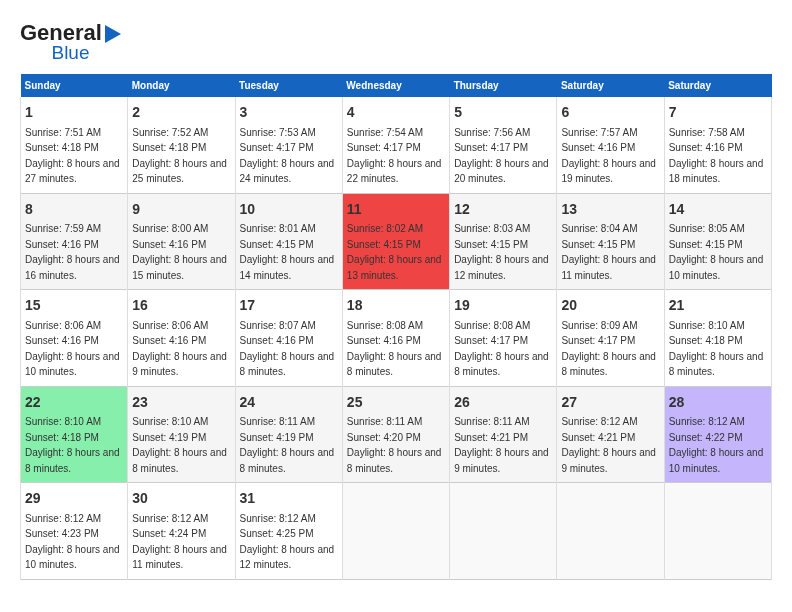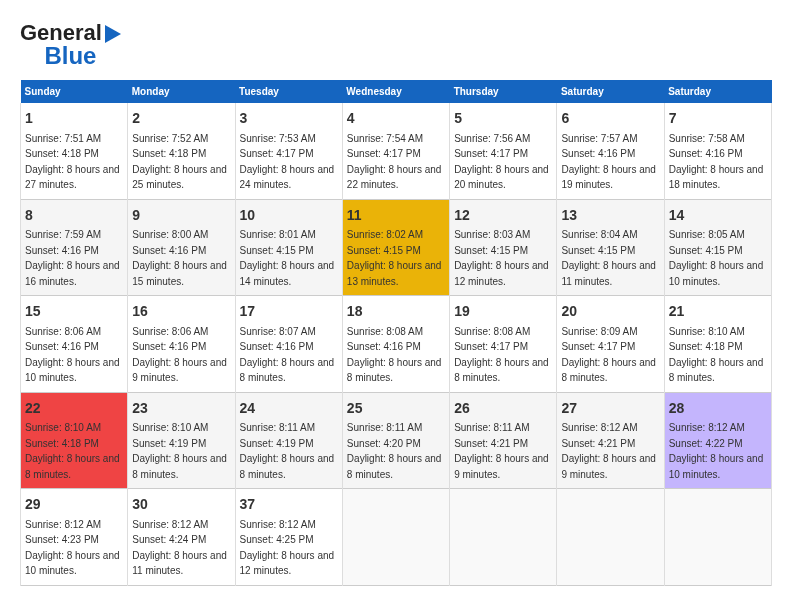--- a/index.html
+++ b/index.html
@@ -80,21 +80,21 @@
   </style>
 </head>
 <body>
 
 <div class="header-area">
   <div class="logo">
     <div style="display:flex;align-items:center;">
       <span style="font-size:22px;font-weight:bold;color:#222;">General</span>
       <span style="display:inline-block;width:0;height:0;border-top:9px solid transparent;border-bottom:9px solid transparent;border-left:16px solid #1565c0;margin-left:3px;margin-top:2px;"></span>
     </div>
-    <span style="font-size:24px;font-weight:bold;color:#1565c0;margin-top:-4px;">Blue</span>
+    <span style="font-size:19px;font-weight:normal;color:#1565c0;margin-top:-4px;">Blue</span>
   </div>
   <div class="title-area">
     <div class="month-title"></div>
     <div class="location-title"></div>
   </div>
 </div>
 
 <table class="calendar">
   <thead>
     <tr id="header-row">
@@ -124,21 +124,21 @@
         <td><span class="day-num">7</span>
 <span class="day-info">Sunrise: 7:58 AM<br>Sunset: 4:16 PM<br>Daylight: 8 hours and 18 minutes.</span></td>
       </tr>
       <tr style="background: rgb(245, 245, 245);">
         <td style="background: rgb(245, 245, 245);"><span class="day-num">8</span>
 <span class="day-info">Sunrise: 7:59 AM<br>Sunset: 4:16 PM<br>Daylight: 8 hours and 16 minutes.</span></td>
         <td style="background: rgb(245, 245, 245);"><span class="day-num">9</span>
 <span class="day-info">Sunrise: 8:00 AM<br>Sunset: 4:16 PM<br>Daylight: 8 hours and 15 minutes.</span></td>
         <td style="background: rgb(245, 245, 245);"><span class="day-num">10</span>
 <span class="day-info">Sunrise: 8:01 AM<br>Sunset: 4:15 PM<br>Daylight: 8 hours and 14 minutes.</span></td>
-        <td style="background: #eab308;"><span class="day-num">11</span>
+        <td style="background: #ef4444;"><span class="day-num">11</span>
 <span class="day-info">Sunrise: 8:02 AM<br>Sunset: 4:15 PM<br>Daylight: 8 hours and 13 minutes.</span></td>
         <td style="background: rgb(245, 245, 245);"><span class="day-num">12</span>
 <span class="day-info">Sunrise: 8:03 AM<br>Sunset: 4:15 PM<br>Daylight: 8 hours and 12 minutes.</span></td>
         <td style="background: rgb(245, 245, 245);"><span class="day-num">13</span>
 <span class="day-info">Sunrise: 8:04 AM<br>Sunset: 4:15 PM<br>Daylight: 8 hours and 11 minutes.</span></td>
         <td style="background: rgb(245, 245, 245);"><span class="day-num">14</span>
 <span class="day-info">Sunrise: 8:05 AM<br>Sunset: 4:15 PM<br>Daylight: 8 hours and 10 minutes.</span></td>
       </tr>
       <tr>
         <td><span class="day-num">15</span>
@@ -150,41 +150,41 @@
         <td><span class="day-num">18</span>
 <span class="day-info">Sunrise: 8:08 AM<br>Sunset: 4:16 PM<br>Daylight: 8 hours and 8 minutes.</span></td>
         <td><span class="day-num">19</span>
 <span class="day-info">Sunrise: 8:08 AM<br>Sunset: 4:17 PM<br>Daylight: 8 hours and 8 minutes.</span></td>
         <td><span class="day-num">20</span>
 <span class="day-info">Sunrise: 8:09 AM<br>Sunset: 4:17 PM<br>Daylight: 8 hours and 8 minutes.</span></td>
         <td><span class="day-num">21</span>
 <span class="day-info">Sunrise: 8:10 AM<br>Sunset: 4:18 PM<br>Daylight: 8 hours and 8 minutes.</span></td>
       </tr>
       <tr style="background: rgb(245, 245, 245);">
-        <td style="background: #ef4444;"><span class="day-num">22</span>
+        <td style="background: #86efac;"><span class="day-num">22</span>
 <span class="day-info">Sunrise: 8:10 AM<br>Sunset: 4:18 PM<br>Daylight: 8 hours and 8 minutes.</span></td>
         <td style="background: rgb(245, 245, 245);"><span class="day-num">23</span>
 <span class="day-info">Sunrise: 8:10 AM<br>Sunset: 4:19 PM<br>Daylight: 8 hours and 8 minutes.</span></td>
         <td style="background: rgb(245, 245, 245); margin-left: 11px;"><span class="day-num">24</span>
 <span class="day-info">Sunrise: 8:11 AM<br>Sunset: 4:19 PM<br>Daylight: 8 hours and 8 minutes.</span></td>
         <td style="background: rgb(245, 245, 245);"><span class="day-num">25</span>
 <span class="day-info">Sunrise: 8:11 AM<br>Sunset: 4:20 PM<br>Daylight: 8 hours and 8 minutes.</span></td>
         <td style="background: rgb(245, 245, 245);"><span class="day-num">26</span>
 <span class="day-info">Sunrise: 8:11 AM<br>Sunset: 4:21 PM<br>Daylight: 8 hours and 9 minutes.</span></td>
         <td style="background: rgb(245, 245, 245);"><span class="day-num">27</span>
 <span class="day-info">Sunrise: 8:12 AM<br>Sunset: 4:21 PM<br>Daylight: 8 hours and 9 minutes.</span></td>
         <td style="background: #c4b5fd;"><span class="day-num">28</span>
 <span class="day-info">Sunrise: 8:12 AM<br>Sunset: 4:22 PM<br>Daylight: 8 hours and 10 minutes.</span></td>
       </tr>
       <tr>
         <td><span class="day-num">29</span>
 <span class="day-info">Sunrise: 8:12 AM<br>Sunset: 4:23 PM<br>Daylight: 8 hours and 10 minutes.</span></td>
         <td><span class="day-num">30</span>
 <span class="day-info">Sunrise: 8:12 AM<br>Sunset: 4:24 PM<br>Daylight: 8 hours and 11 minutes.</span></td>
-        <td><span class="day-num">37</span>
+        <td><span class="day-num">31</span>
 <span class="day-info">Sunrise: 8:12 AM<br>Sunset: 4:25 PM<br>Daylight: 8 hours and 12 minutes.</span></td>
         <td class="empty-cell"></td>
         <td class="empty-cell"></td>
         <td class="empty-cell"></td>
         <td class="empty-cell"></td>
       </tr>
     </tbody>
 </table>
 
 </body></html>

